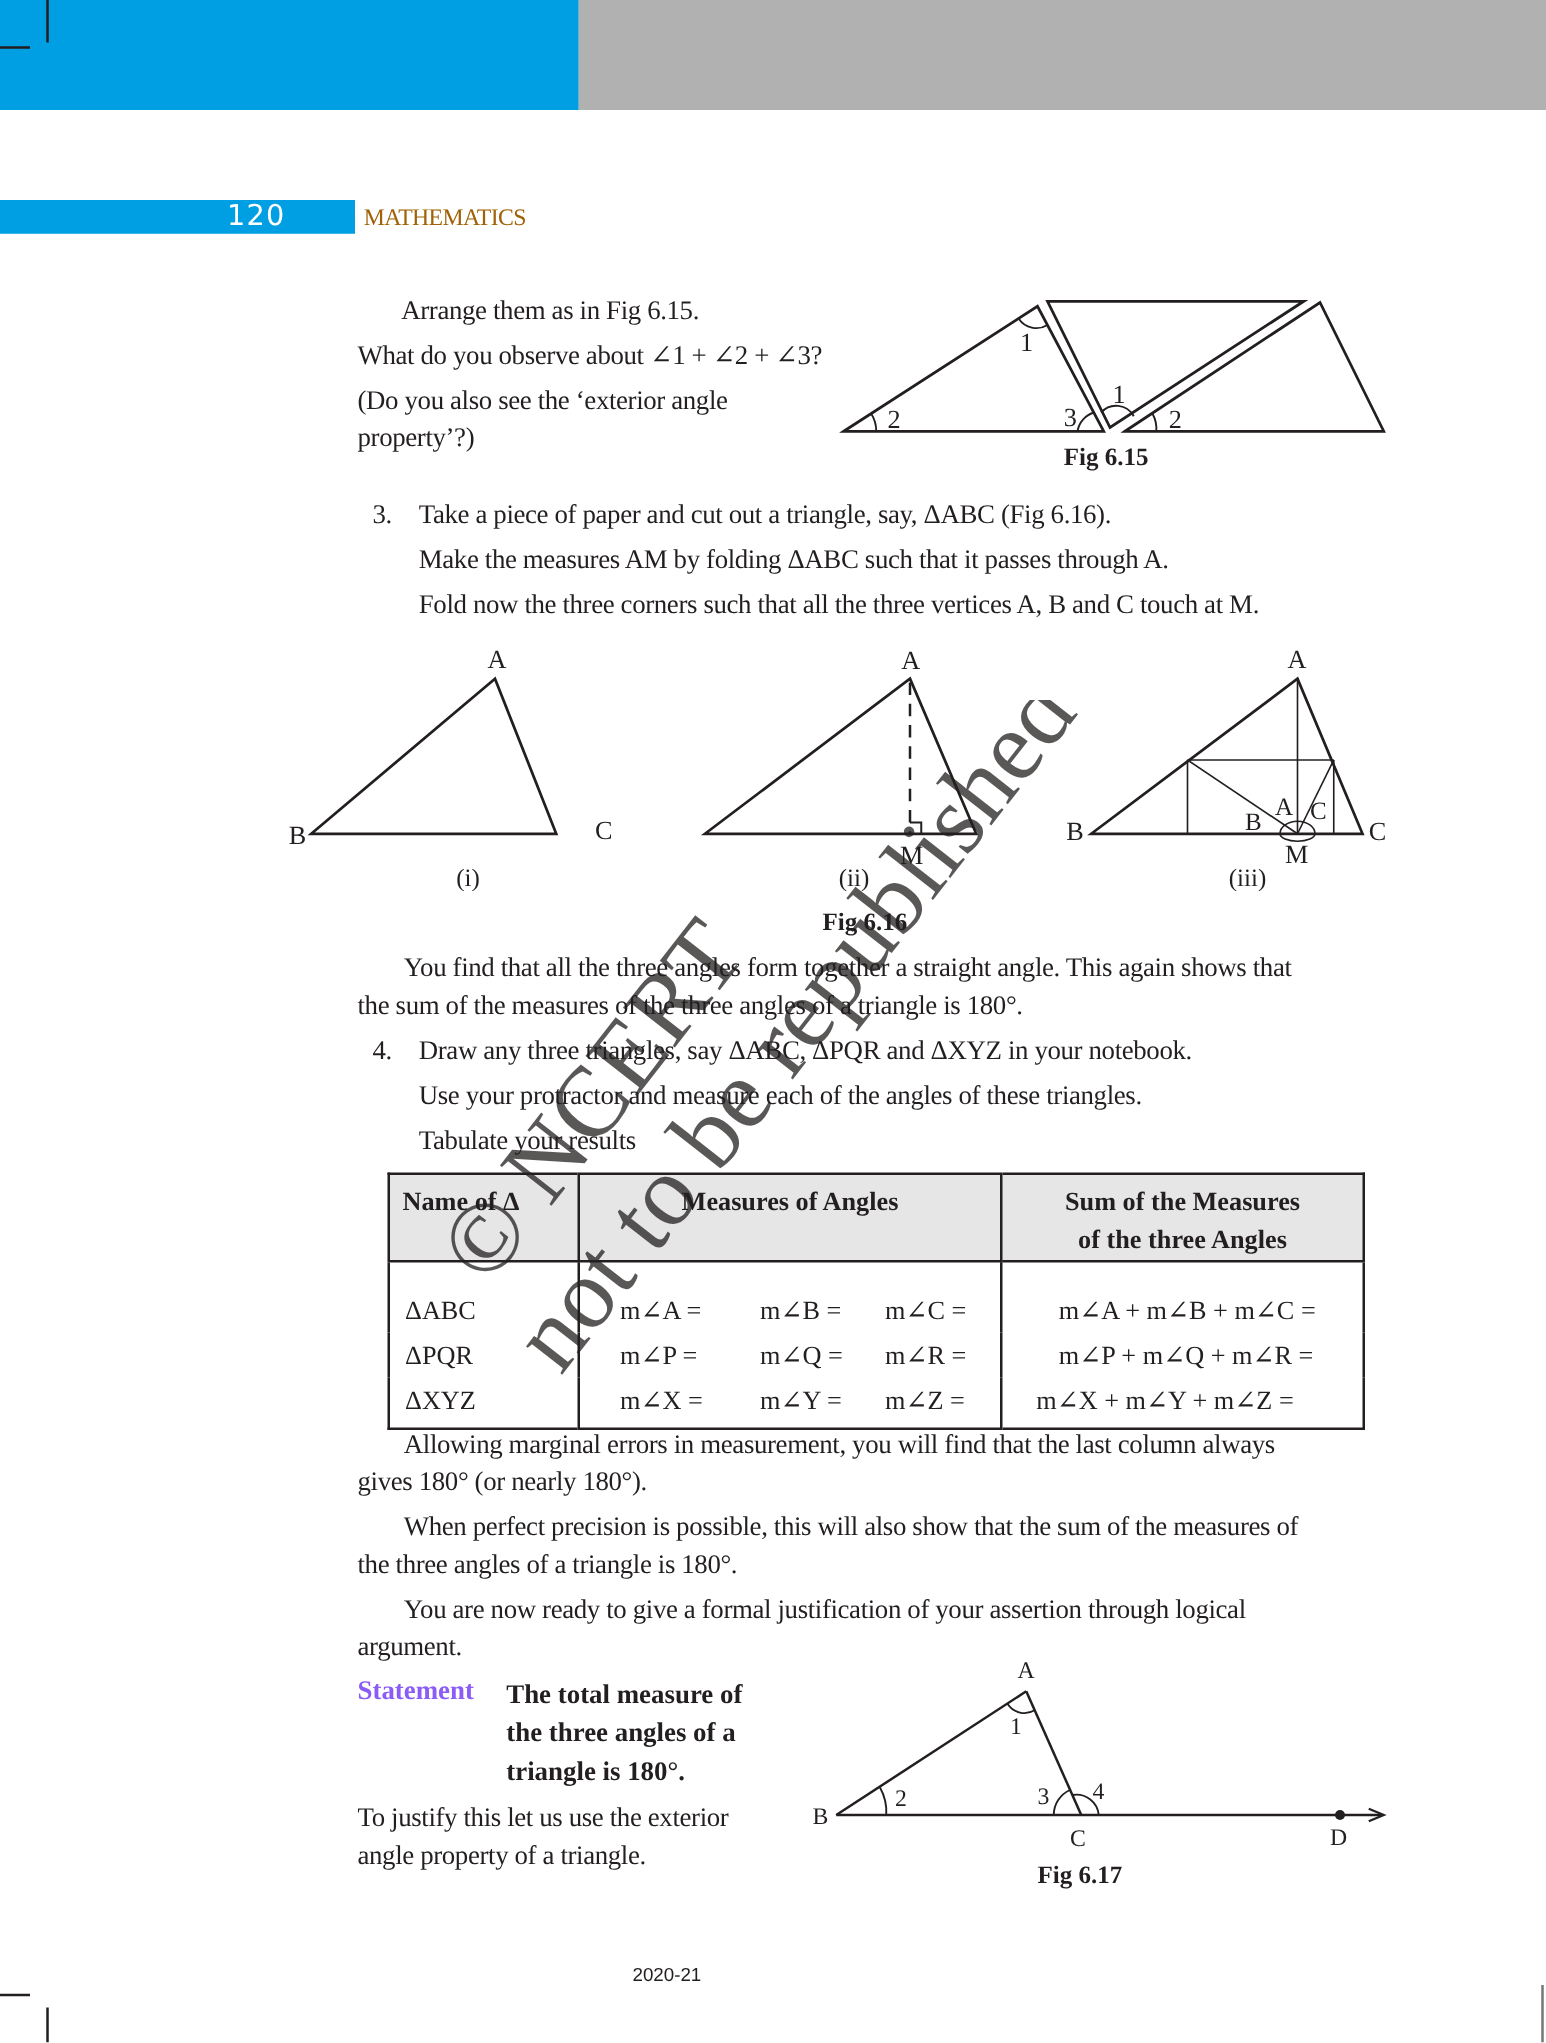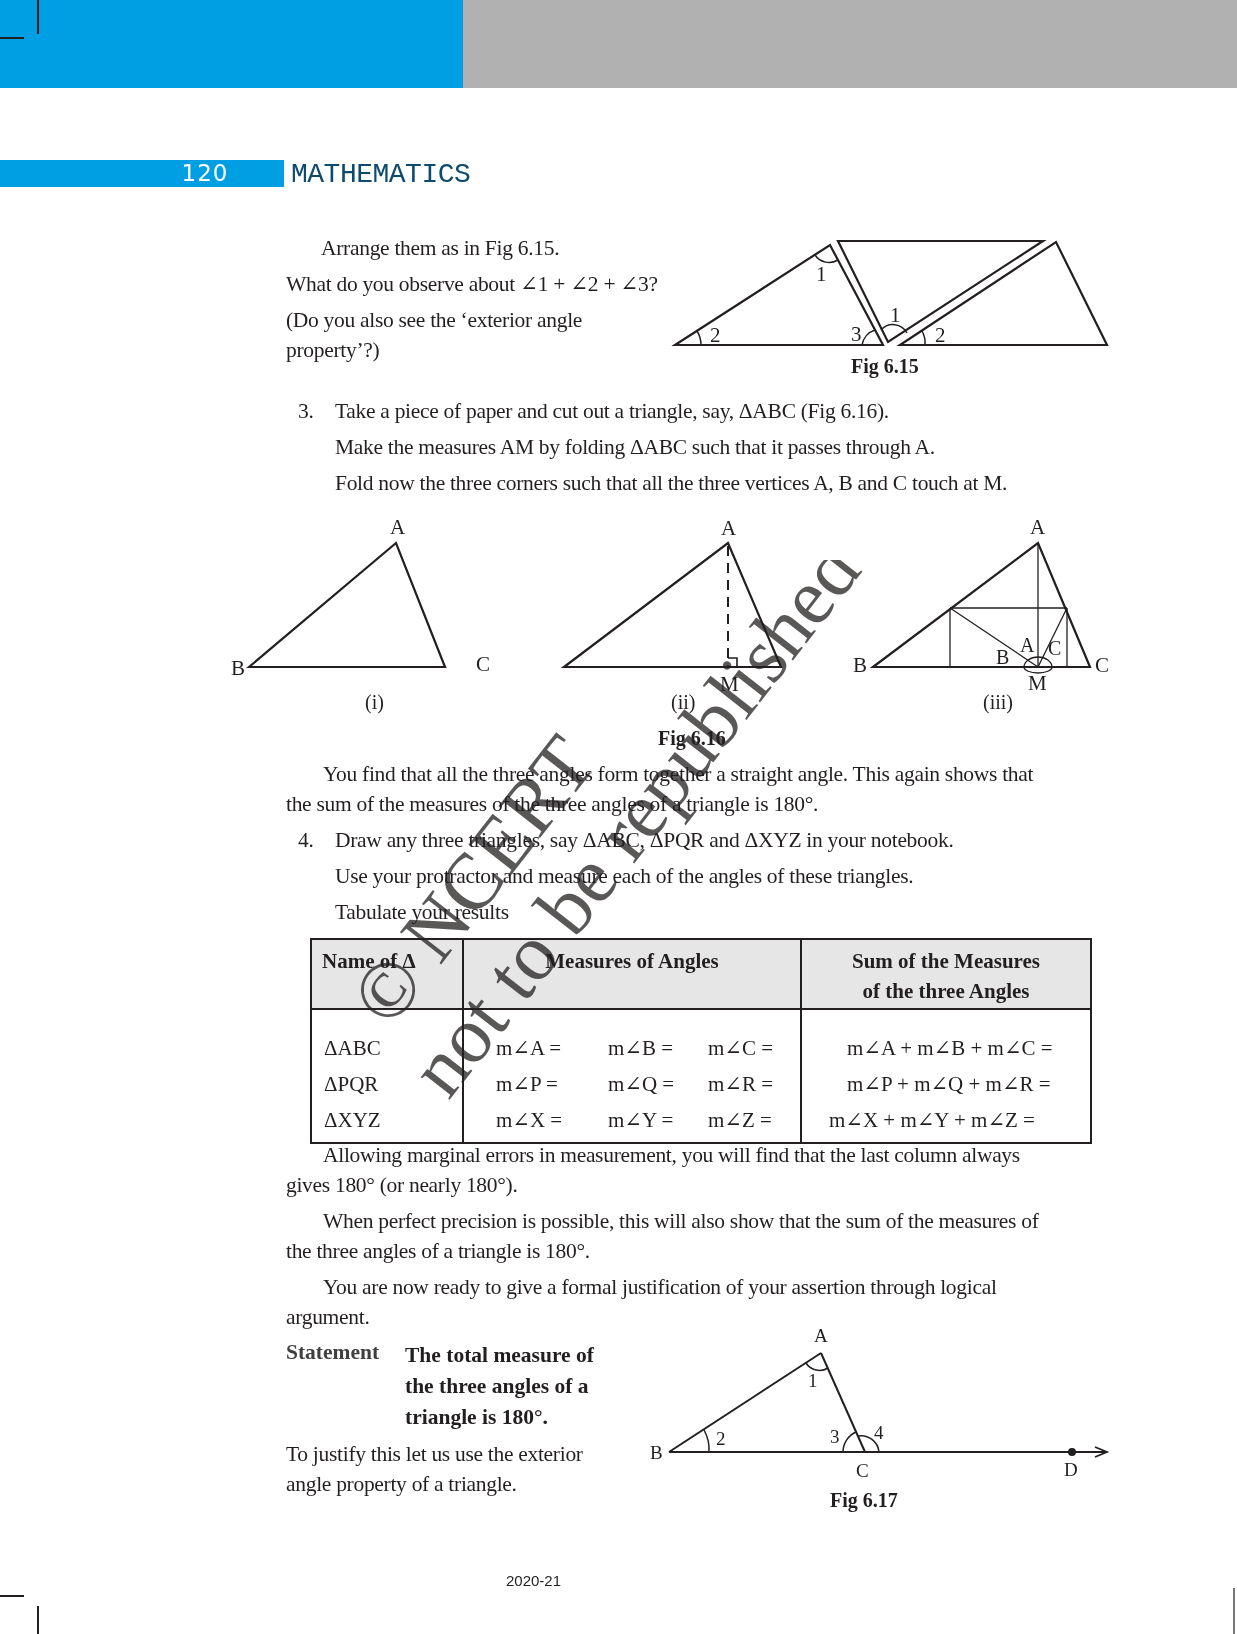--- a/index.html
+++ b/index.html
@@ -5,35 +5,35 @@
   html, body { margin:0; padding:0; }
   body { width:1237px; height:1634px; position:relative; background:#fff; overflow:hidden;
          font-family:"Liberation Serif","DejaVu Serif",serif; color:#231f20; }
   .abs { position:absolute; }
   .top-blue { left:0; top:0; width:463px; height:88px; background:#009fe3; }
   .top-gray { left:463px; top:0; width:774px; height:88px; background:#b1b1b1; }
   .crop { position:absolute; background:#231f20; }
   .pn-bar { left:0; top:160px; width:284px; height:27px; background:#009fe3; }
   .pn { left:150px; top:160px; width:110px; height:27px; color:#fff; font-family:"DejaVu Sans",sans-serif;
         font-size:23px; line-height:27px; text-align:center; letter-spacing:1px; }
-  .subj { left:291px; top:161px; color:#0c4a6e; font-family:Liberation Mono, monospace; font-size:28px;
+  .subj { left:291px; top:161px; color:#a16207; font-family:Liberation Serif, serif; font-size:19px;
           line-height:27px; letter-spacing:-0.5px; }
   .txt { font-size:21.5px; line-height:36px; white-space:nowrap; letter-spacing:-0.3px; }
   .fig-cap { font-weight:bold; font-size:20px; white-space:nowrap; }
   svg text { font-family:"Liberation Serif","DejaVu Serif",serif; fill:#231f20; }
   table.res { position:absolute; left:310px; top:938px; width:782px; border-collapse:collapse;
               border:2.5px solid #231f20; font-size:21px; }
   table.res th { background:#e6e6e6; font-weight:bold; vertical-align:top; padding:6px 10px 0 10px; height:62px;
                  border-bottom:2.5px solid #231f20; border-right:2px solid #231f20; line-height:30px; }
   table.res td { border-right:2px solid #231f20; padding:0 12px; height:36px; line-height:36px; white-space:nowrap; }
   table.res tr.first td { padding-top:20px; }
   table.res tr.last td { padding-bottom:4px; }
   .meas { display:inline-block; }
   .m1 { width:112px; } .m2 { width:100px; } .m3 { width:80px; }
-  .stmt-label { color:#404040; font-weight:bold; font-size:21.5px; }
+  .stmt-label { color:#8b5cf6; font-weight:bold; font-size:21.5px; }
   .stmt-body { font-weight:bold; font-size:21.5px; line-height:31px; }
   .watermark { position:absolute; left:300px; top:560px; width:760px; height:560px; pointer-events:none; }
   .footer { left:0; width:1067px; top:1572px; text-align:center; font-family:"Liberation Sans",sans-serif; font-size:15px; }
 </style>
 </head>
 <body>
 
 <div class="abs top-blue"></div>
 <div class="abs top-gray"></div>
 <div class="crop" style="left:37px;top:0;width:2px;height:34px;"></div>

